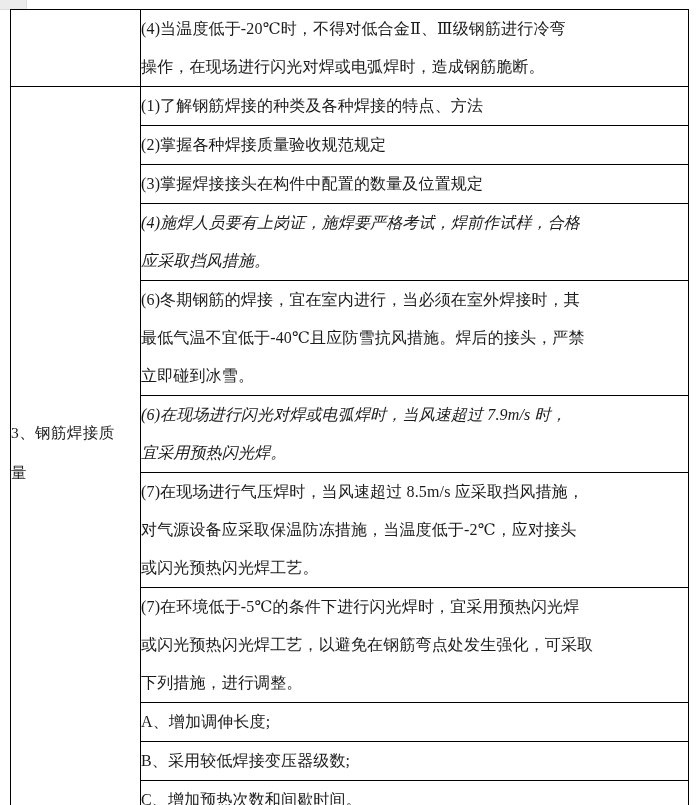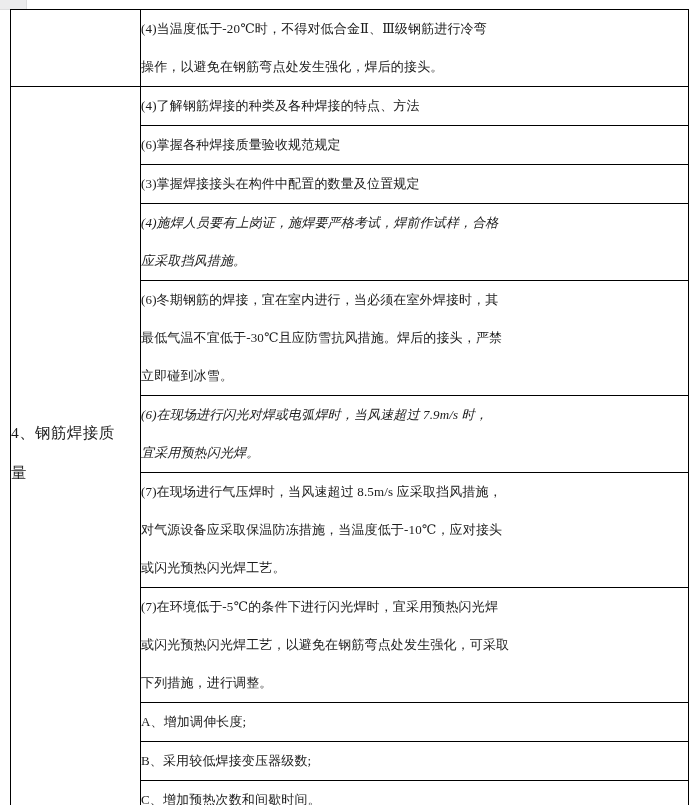--- a/index.html
+++ b/index.html
@@ -64,21 +64,21 @@
     font-size: 15.5px;
     line-height: 40px;
     letter-spacing: 0.4px;
   }
   .label-cell .label-text {
     display: block;
   }
 
   .body-cell {
     padding: 6px 10px 6px 13px;
-    font-size: 13px;
+    font-size: 16px;
     line-height: 38px;
     letter-spacing: 0.15px;
     text-align: justify;
     text-justify: inter-ideograph;
   }
 
   .body-cell .line {
     display: block;
     white-space: nowrap;
   }
@@ -99,72 +99,72 @@
     <colgroup>
       <col class="col-label">
       <col class="col-body">
     </colgroup>
     <tbody>
 
       <tr>
         <td class="label-cell"></td>
         <td class="body-cell r-1">
           <span class="line">(4)当温度低于-20℃时，不得对低合金Ⅱ、Ⅲ级钢筋进行冷弯</span>
-          <span class="line">操作，以避免在钢筋弯点处发生强化，焊后的接头。</span>
+          <span class="line">操作，在现场进行闪光对焊或电弧焊时，造成钢筋脆断。</span>
         </td>
       </tr>
 
       <tr>
         <td class="label-cell" rowspan="11">
-          <span class="label-text">4、钢筋焊接质</span>
+          <span class="label-text">3、钢筋焊接质</span>
           <span class="label-text">量</span>
         </td>
         <td class="body-cell r-single">
-          <span class="line">(4)了解钢筋焊接的种类及各种焊接的特点、方法</span>
+          <span class="line">(1)了解钢筋焊接的种类及各种焊接的特点、方法</span>
         </td>
       </tr>
 
       <tr>
         <td class="body-cell r-single">
-          <span class="line">(6)掌握各种焊接质量验收规范规定</span>
+          <span class="line">(2)掌握各种焊接质量验收规范规定</span>
         </td>
       </tr>
 
       <tr>
         <td class="body-cell r-single">
           <span class="line">(3)掌握焊接接头在构件中配置的数量及位置规定</span>
         </td>
       </tr>
 
       <tr>
         <td class="body-cell r-2">
           <span class="line">(4)施焊人员要有上岗证，施焊要严格考试，焊前作试样，合格</span>
           <span class="line">应采取挡风措施。</span>
         </td>
       </tr>
 
       <tr>
         <td class="body-cell r-3">
           <span class="line">(6)冬期钢筋的焊接，宜在室内进行，当必须在室外焊接时，其</span>
-          <span class="line">最低气温不宜低于-30℃且应防雪抗风措施。焊后的接头，严禁</span>
+          <span class="line">最低气温不宜低于-40℃且应防雪抗风措施。焊后的接头，严禁</span>
           <span class="line">立即碰到冰雪。</span>
         </td>
       </tr>
 
       <tr>
         <td class="body-cell r-2">
           <span class="line">(6)在现场进行闪光对焊或电弧焊时，当风速超过 7.9m/s 时，</span>
           <span class="line">宜采用预热闪光焊。</span>
         </td>
       </tr>
 
       <tr>
         <td class="body-cell r-3">
           <span class="line">(7)在现场进行气压焊时，当风速超过 8.5m/s 应采取挡风措施，</span>
-          <span class="line">对气源设备应采取保温防冻措施，当温度低于-10℃，应对接头</span>
+          <span class="line">对气源设备应采取保温防冻措施，当温度低于-2℃，应对接头</span>
           <span class="line">或闪光预热闪光焊工艺。</span>
         </td>
       </tr>
 
       <tr>
         <td class="body-cell r-3">
           <span class="line">(7)在环境低于-5℃的条件下进行闪光焊时，宜采用预热闪光焊</span>
           <span class="line">或闪光预热闪光焊工艺，以避免在钢筋弯点处发生强化，可采取</span>
           <span class="line">下列措施，进行调整。</span>
         </td>

